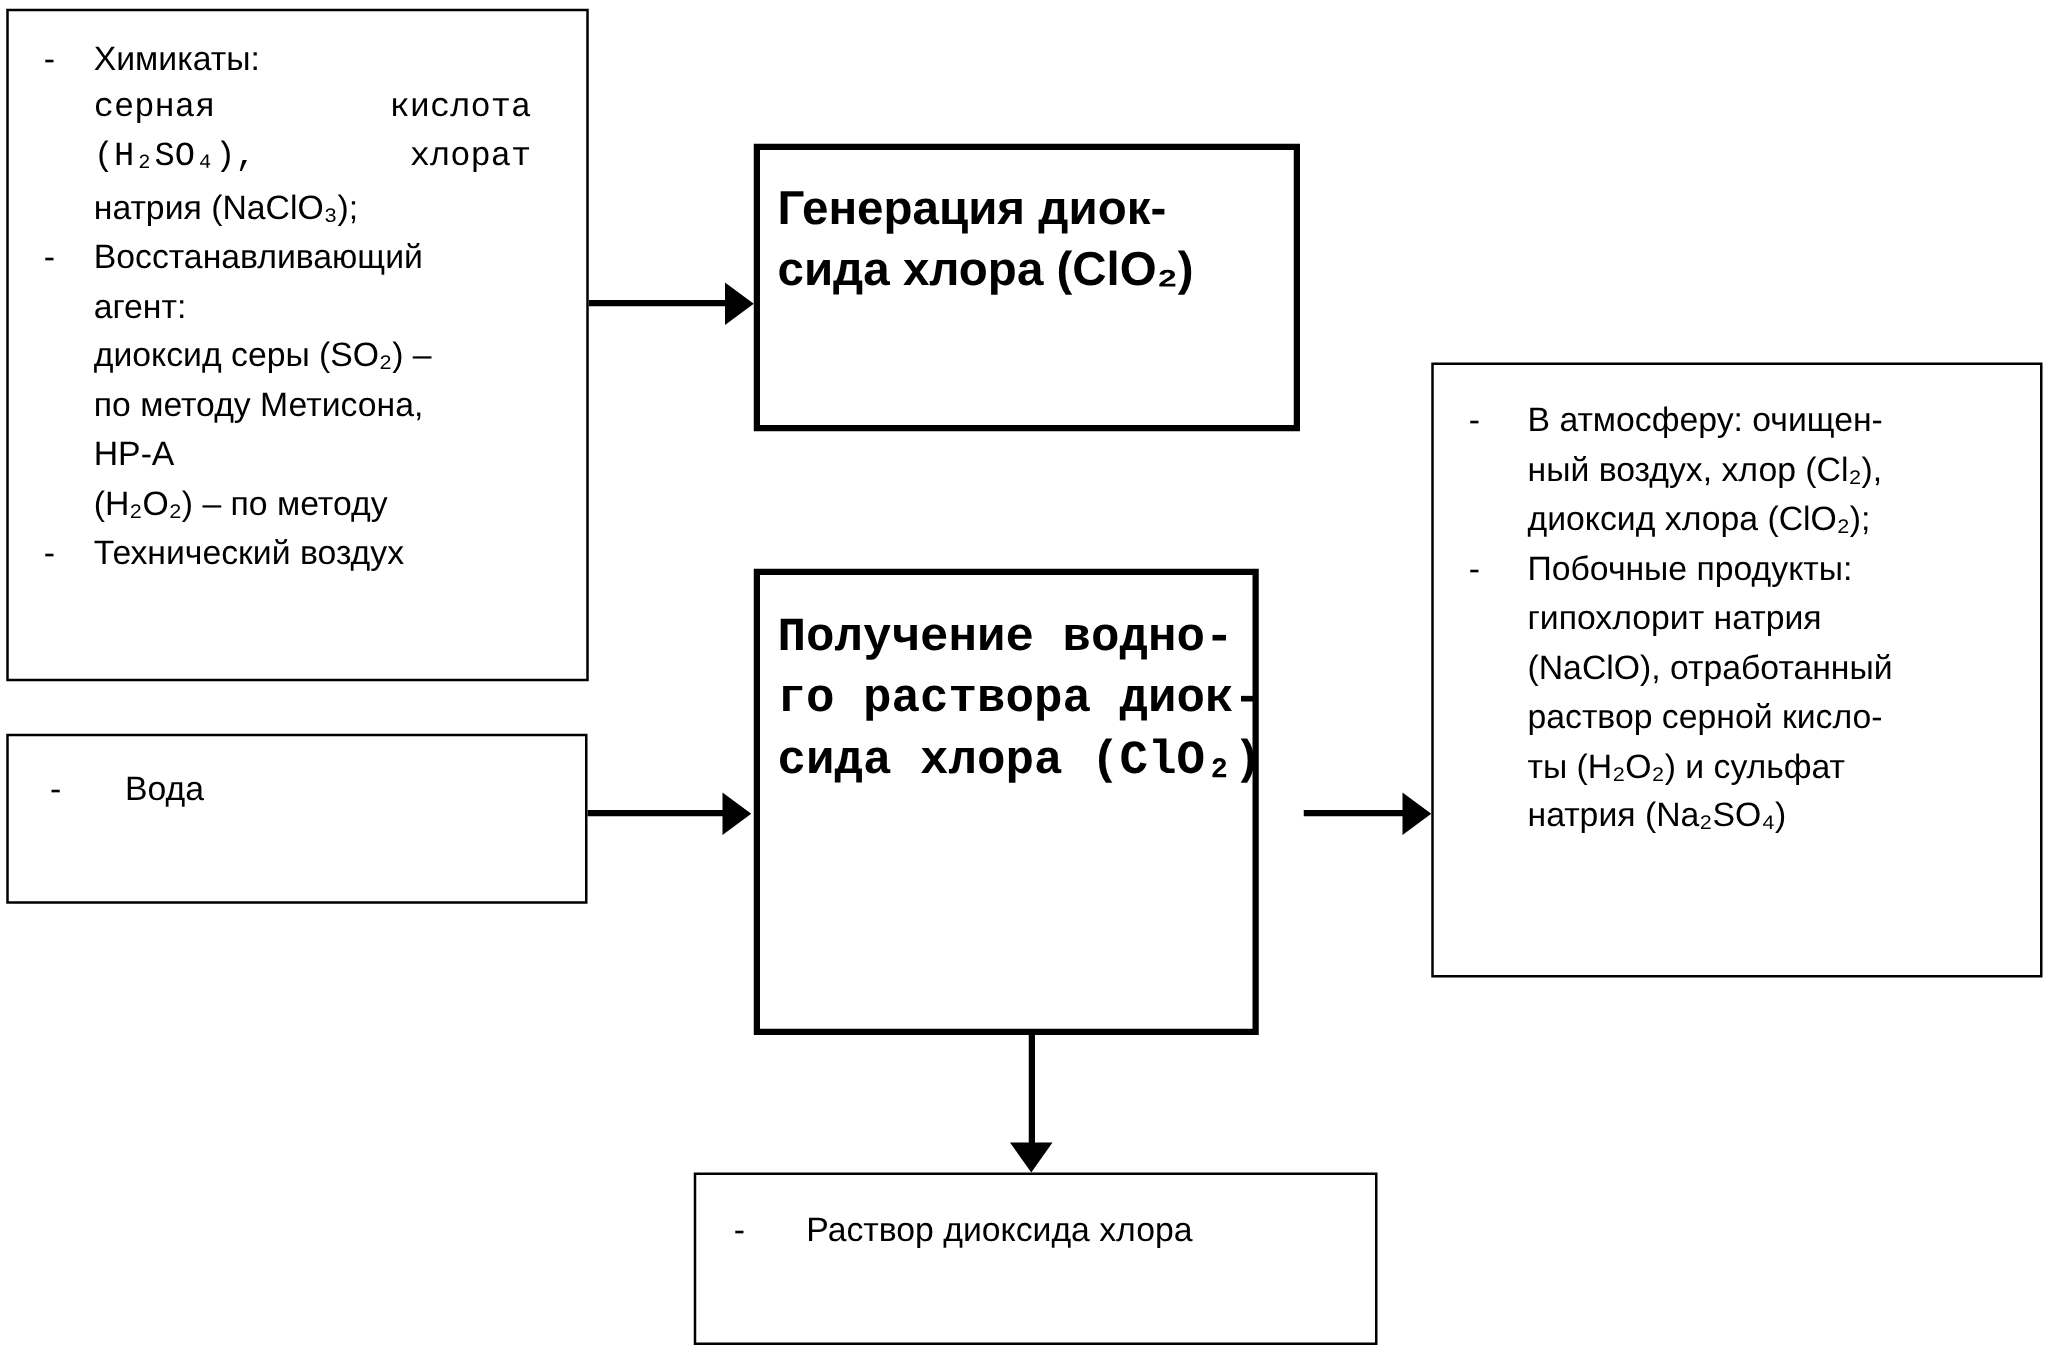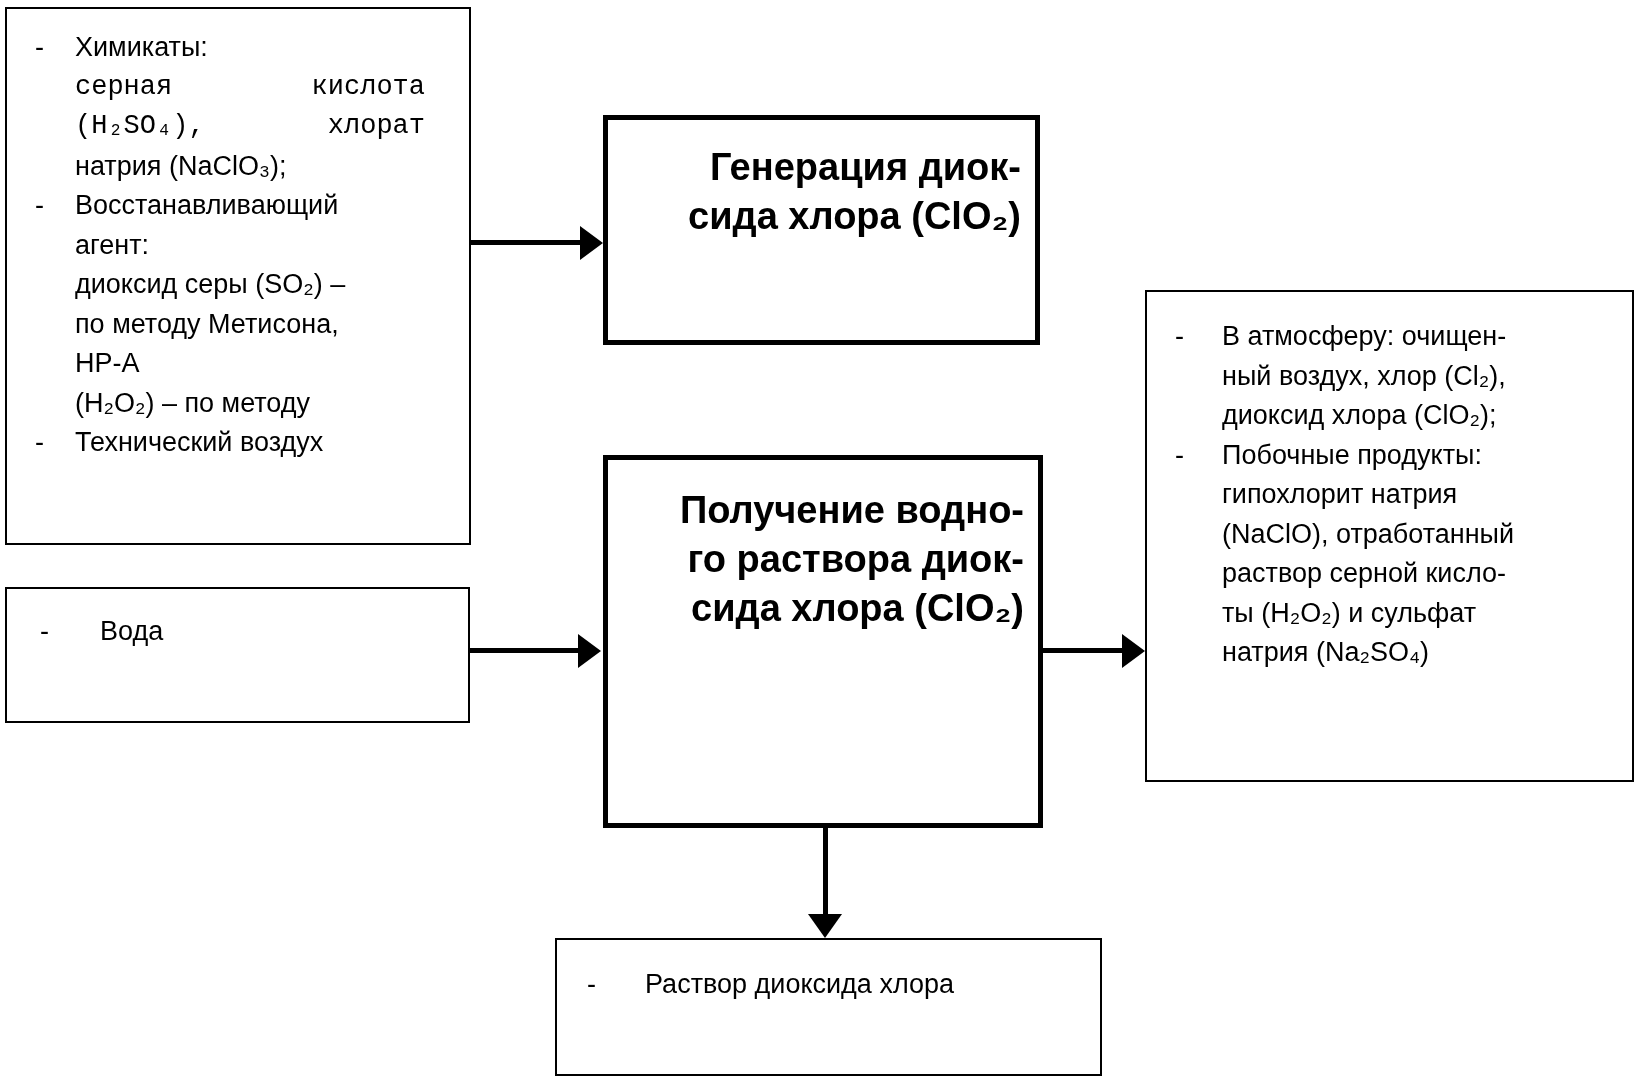--- a/index.html
+++ b/index.html
@@ -13,28 +13,28 @@
     box-sizing:border-box;
   }
   .box.thick{border-width:5px;}
   .body-text{font-size:27px;line-height:39.5px;}
   .process{font-weight:bold;font-size:38px;line-height:49px;}
   .line{display:flex;white-space:nowrap;}
   .marker{flex:0 0 auto;}
   .text{flex:1 1 auto;display:flex;min-width:0;}
   .text > span{display:block;}
   .line.just .text{justify-content:space-between;font-family:Liberation Mono, monospace;}
-  .process .text{justify-content:flex-end;}
+  .process .text{justify-content:flex-start;}
 
   #chemicals{left:5px;top:7px;width:466px;height:538px;padding:19px 44px 0 28px;}
   #chemicals .marker{width:40px;}
   #water{left:5px;top:587px;width:465px;height:136px;padding:23px 20px 0 33px;}
   #water .marker{width:60px;}
   #generation{left:603px;top:115px;width:437px;height:230px;padding:23px 14px 0 14px;}
-  #solution{left:603px;top:455px;width:440px;height:373px;padding:26px 14px 16px 14px;}
+  #solution{left:603px;top:455px;width:404px;height:373px;padding:26px 14px 16px 14px;font-family:Liberation Mono, monospace;}
   #outputs{left:1145px;top:290px;width:489px;height:492px;padding:25px 32px 0 28px;}
   #outputs .marker{width:47px;}
   #bleaching{left:555px;top:938px;width:547px;height:138px;padding:25px 20px 0 30px;}
   #bleaching .marker{width:58px;}
 
   .shaft{position:absolute;background:#000;}
   .head{position:absolute;width:0;height:0;}
   .head.right{border-top:17px solid transparent;border-bottom:17px solid transparent;border-left:23px solid #000;}
   .head.down{border-left:17px solid transparent;border-right:17px solid transparent;border-top:24px solid #000;}
 

